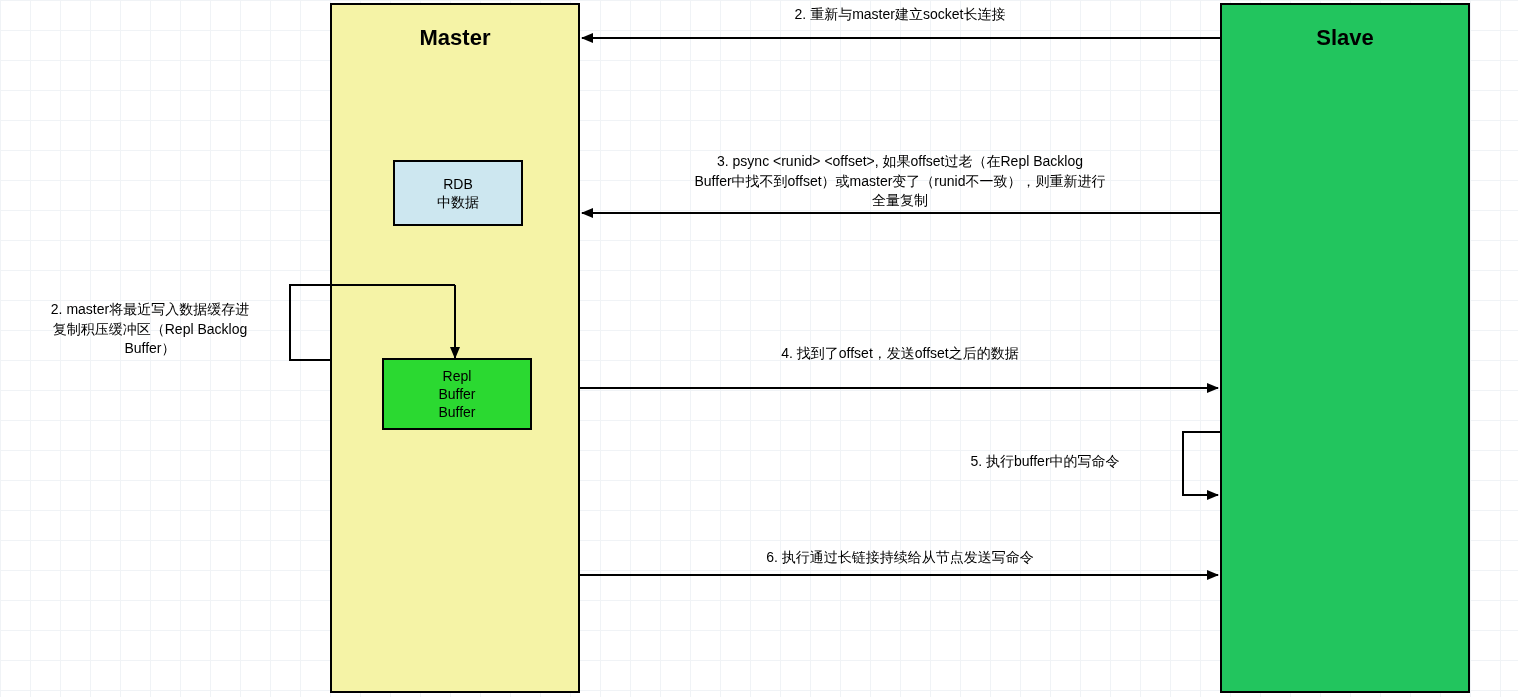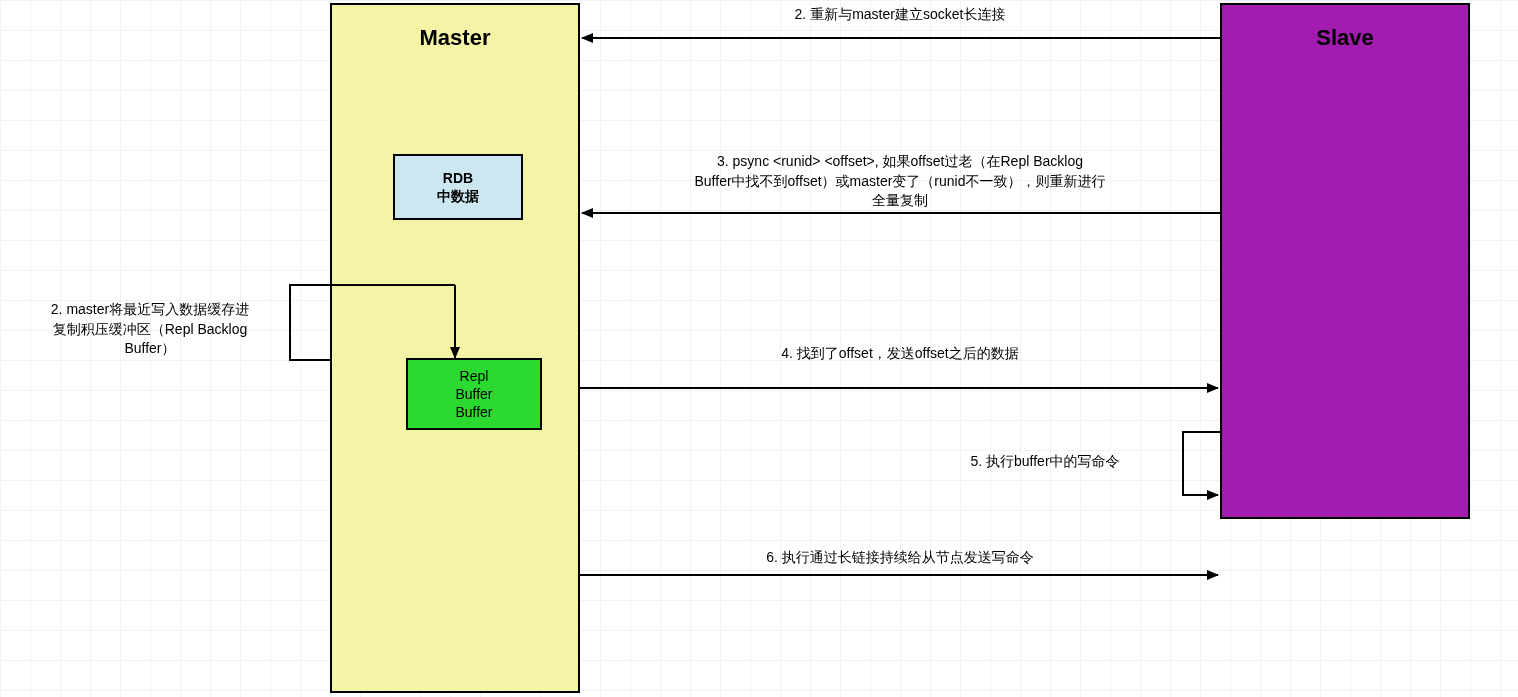--- a/index.html
+++ b/index.html
@@ -23,32 +23,32 @@
     align-items: flex-start;
     justify-content: center;
     padding-top: 20px;
   }
   .master-box {
     left: 330px; top: 3px; width: 250px; height: 690px;
     background: #f5f3a6;
     font-size: 22px; font-weight: bold;
   }
   .slave-box {
-    left: 1220px; top: 3px; width: 250px; height: 516px;
-    background: #a21caf;
+    left: 1220px; top: 3px; width: 250px; height: 690px;
+    background: #22c55e;
     font-size: 22px; font-weight: bold;
   }
   .inner-box {
     position: absolute;
     border: 2px solid #000;
     display: flex; flex-direction: column; align-items: center; justify-content: center;
     font-size: 14px; line-height: 1.3;
   }
-  .rdb-box { left: 393px; top: 154px; width: 130px; height: 66px; background: #cde7f0; font-weight: bold; }
-  .buffer-box { left: 406px; top: 358px; width: 136px; height: 72px; background: #2bd931; }
+  .rdb-box { left: 393px; top: 160px; width: 130px; height: 66px; background: #cde7f0; }
+  .buffer-box { left: 382px; top: 358px; width: 150px; height: 72px; background: #2bd931; }
   .label {
     position: absolute;
     font-size: 14px; text-align: center; line-height: 1.4;
     white-space: pre-wrap;
   }
   svg.arrows {
     position: absolute; left: 0; top: 0; width: 1518px; height: 697px;
     pointer-events: none;
   }
 </style>

